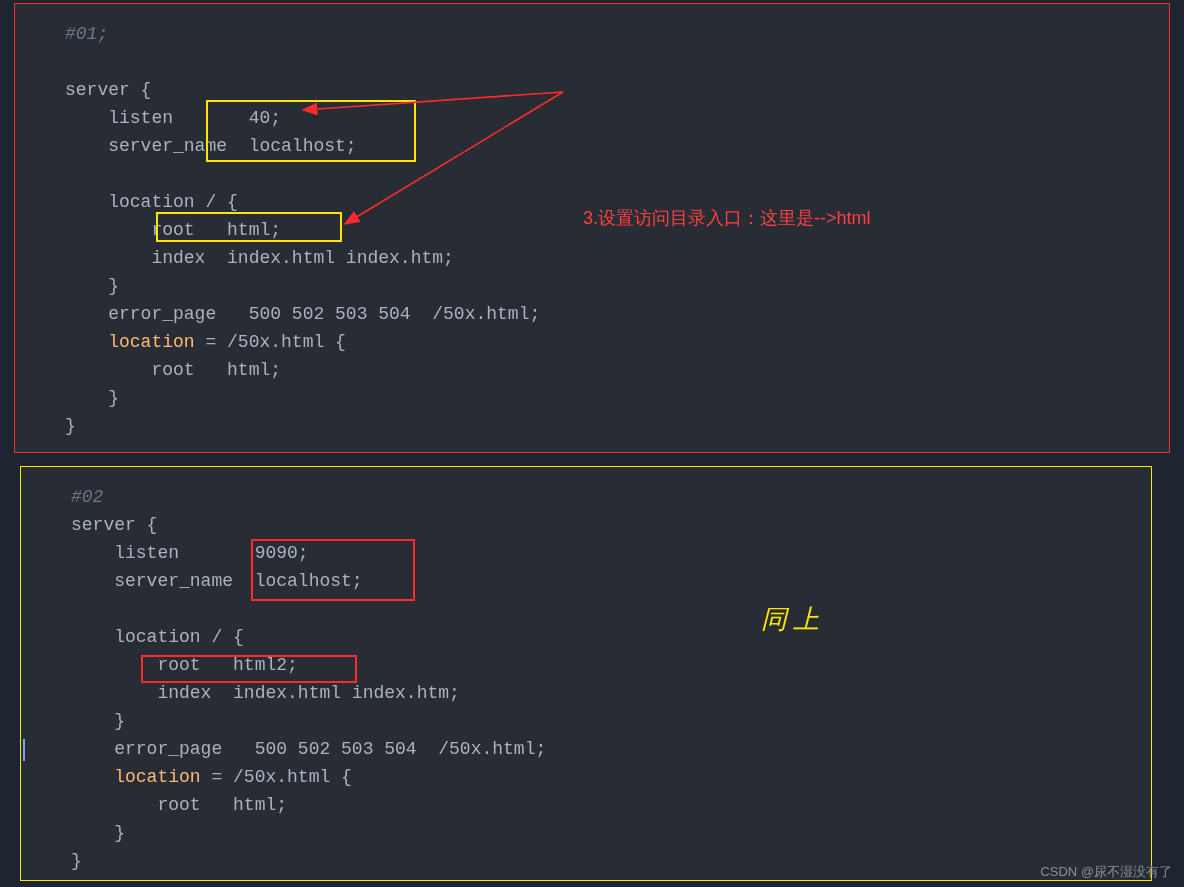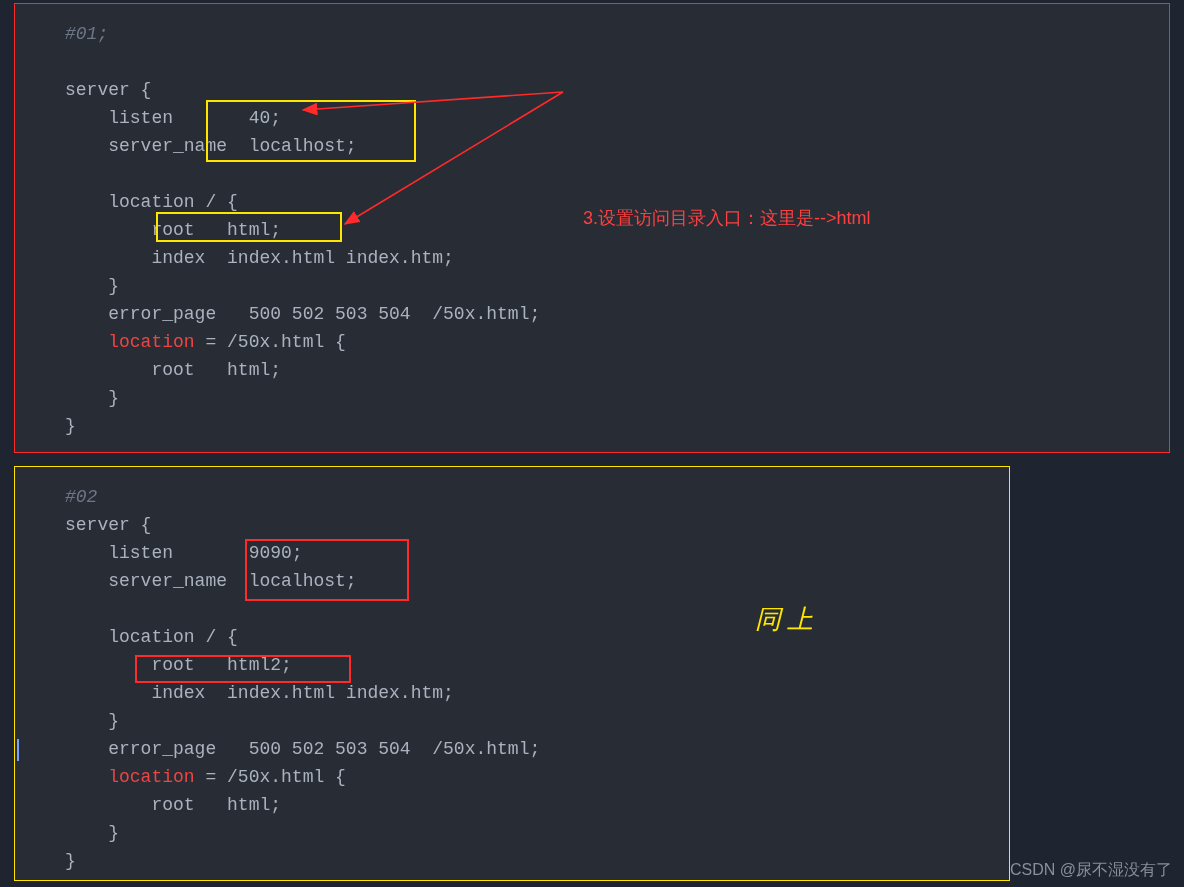--- a/index.html
+++ b/index.html
@@ -18,37 +18,37 @@
     position: absolute;
     left: 14px;
     top: 3px;
     width: 1156px;
     height: 450px;
     border: 1.5px solid #ff2a2a;
     background: #282c34;
   }
   .block2 {
     position: absolute;
-    left: 14px;
+    left: 20px;
     top: 466px;
-    width: 996px;
+    width: 1132px;
     height: 415px;
     border: 1.5px solid #ffe600;
     background: #282c34;
   }
   .codeArea {
     position: absolute;
     left: 50px;
     top: 16px;
     line-height: 28px;
     white-space: pre;
     color: #abb2bf;
   }
   .gray { color: #6e7689; font-style: italic; }
-  .kw   { color: #ef4444; margin-top: 18px; }
+  .kw   { color: #fdba74; margin-top: 18px; }
   .curs {
     position:absolute;
     left:2px;
     width:2px;
     height:22px;
     background:#7aa2f7;
   }
   .hlBox {
     position: absolute;
     background: transparent;
@@ -72,21 +72,21 @@
     position:absolute;
     left:0; top:0;
     width:100%; height:100%;
     pointer-events:none;
   }
   .wm {
     position:absolute;
     right:12px;
     bottom:6px;
     color:#8a8f99;
-    font-size:16px;
+    font-size:13px;
     font-family:Arial,sans-serif;
   }
 </style>
 </head>
 <body>
 
 <div class="block1">
   <div class="codeArea"><span class="gray">#01;</span>
 
 <span>server {</span>

